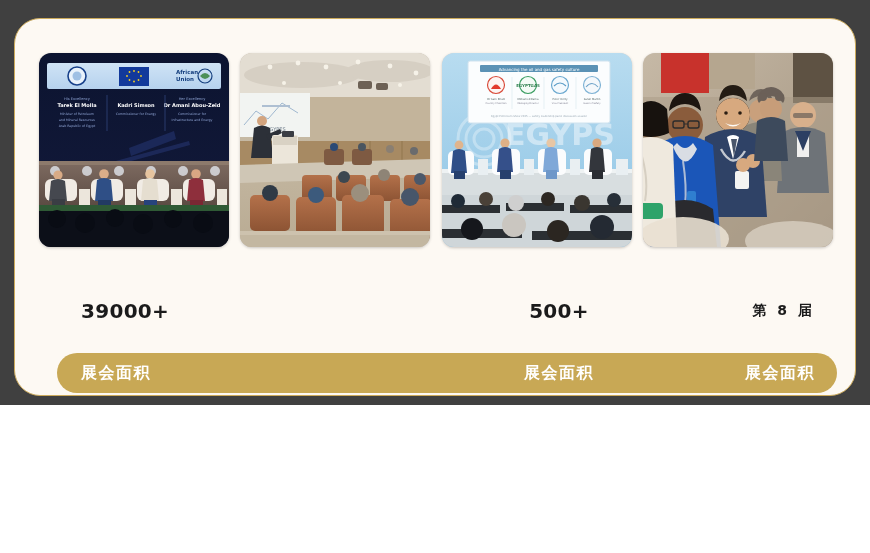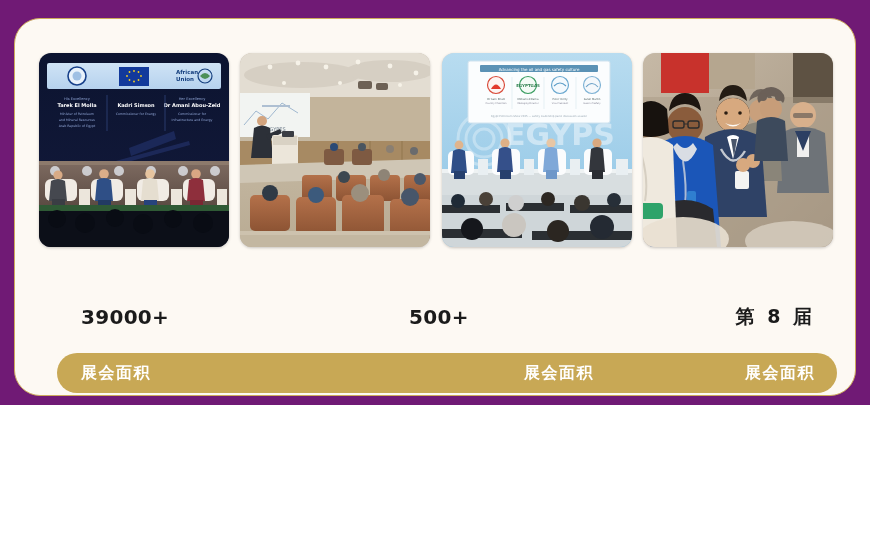--- a/index.html
+++ b/index.html
@@ -9,21 +9,21 @@
     height: 553px;
     background: #ffffff;
     font-family: "Liberation Sans", sans-serif;
     overflow: hidden;
   }
 
   #root {
     position: relative;
     width: 870px;
     height: 553px;
-    background: #701a75;
+    background: #404040;
   }
 
   
   .stats-card {
     position: absolute;
     left: 14px;
     top: 18px;
     width: 842px;
     height: 378px;
     background: #fdf9f3;
@@ -55,40 +55,39 @@
 
   
   .numbers-row {
     position: absolute;
     left: 42px;
     top: 274px;
     width: 780px;
     height: 36px;
     display: flex;
     align-items: center;
-    margin-top: 6px;
   }
   .num-cell {
     display: flex;
     align-items: center;
     height: 100%;
   }
   .num-cell.c1 { width: 352px; justify-content: flex-start; padding-left: 24px; }
-  .num-cell.c2 { width: 300px; }
+  .num-cell.c2 { width: 300px; justify-content: center; }
   .num-cell.c3 { width: 128px; justify-content: flex-end; padding-right: 22px; }
 
   .num-value {
     font-family: "DejaVu Sans", sans-serif;
     font-size: 20px;
     font-weight: 700;
     color: #1b1b1b;
     letter-spacing: .3px;
     white-space: nowrap;
   }
-  .num-value.cjk { letter-spacing: 3px; font-size: 19px; }
+  .num-value.cjk { letter-spacing: 3px; font-size: 14px; }
 
   
   .label-bar {
     position: absolute;
     left: 42px;
     top: 334px;
     width: 780px;
     height: 40px;
     background: #c8a855;
     border-radius: 20px;

